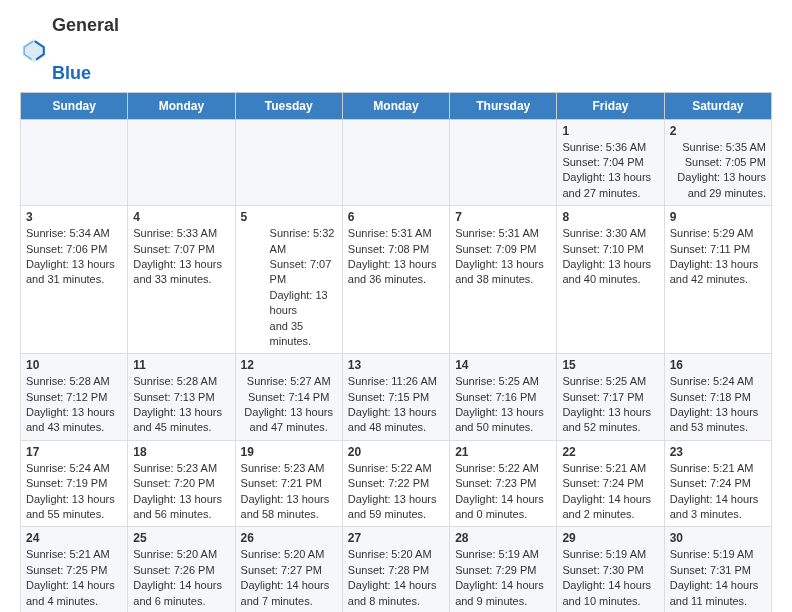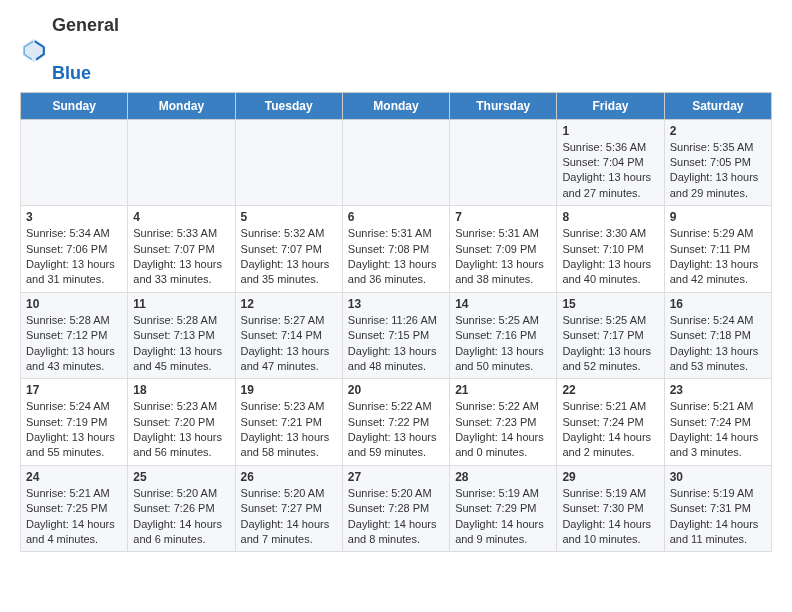--- a/index.html
+++ b/index.html
@@ -128,21 +128,21 @@
         <td class="empty-cell"></td>
         <td>
           <span class="day-number">1</span>
           <div class="day-info" style="white-space: pre-line;">Sunrise: 5:36 AM
 Sunset: 7:04 PM
 Daylight: 13 hours
 and 27 minutes.</div>
         </td>
         <td>
           <span class="day-number">2</span>
-          <div class="day-info" style="white-space: pre-line;">Sunrise: 5:35 AM
+          <div class="day-info" style="white-space: pre-line; text-align: right;">Sunrise: 5:35 AM
 Sunset: 7:05 PM
 Daylight: 13 hours
 and 29 minutes.</div>
         </td>
       </tr>
       <tr>
         <td>
           <span class="day-number">3</span>
           <div class="day-info" style="white-space: pre-line;">Sunrise: 5:34 AM
 Sunset: 7:06 PM
@@ -151,21 +151,21 @@
         </td>
         <td>
           <span class="day-number">4</span>
           <div class="day-info" style="white-space: pre-line;">Sunrise: 5:33 AM
 Sunset: 7:07 PM
 Daylight: 13 hours
 and 33 minutes.</div>
         </td>
         <td>
           <span class="day-number">5</span>
-          <div class="day-info" style="white-space: pre-line;">Sunrise: 5:32 AM
+          <div class="day-info" style="white-space: pre-line; margin-left: 29px;">Sunrise: 5:32 AM
 Sunset: 7:07 PM
 Daylight: 13 hours
 and 35 minutes.</div>
         </td>
         <td>
           <span class="day-number">6</span>
           <div class="day-info" style="white-space: pre-line;">Sunrise: 5:31 AM
 Sunset: 7:08 PM
 Daylight: 13 hours
 and 36 minutes.</div>
@@ -202,21 +202,21 @@
         </td>
         <td>
           <span class="day-number">11</span>
           <div class="day-info" style="white-space: pre-line;">Sunrise: 5:28 AM
 Sunset: 7:13 PM
 Daylight: 13 hours
 and 45 minutes.</div>
         </td>
         <td>
           <span class="day-number">12</span>
-          <div class="day-info" style="white-space: pre-line;">Sunrise: 5:27 AM
+          <div class="day-info" style="white-space: pre-line; text-align: center;">Sunrise: 5:27 AM
 Sunset: 7:14 PM
 Daylight: 13 hours
 and 47 minutes.</div>
         </td>
         <td>
           <span class="day-number">13</span>
           <div class="day-info" style="white-space: pre-line;">Sunrise: 11:26 AM
 Sunset: 7:15 PM
 Daylight: 13 hours
 and 48 minutes.</div>

